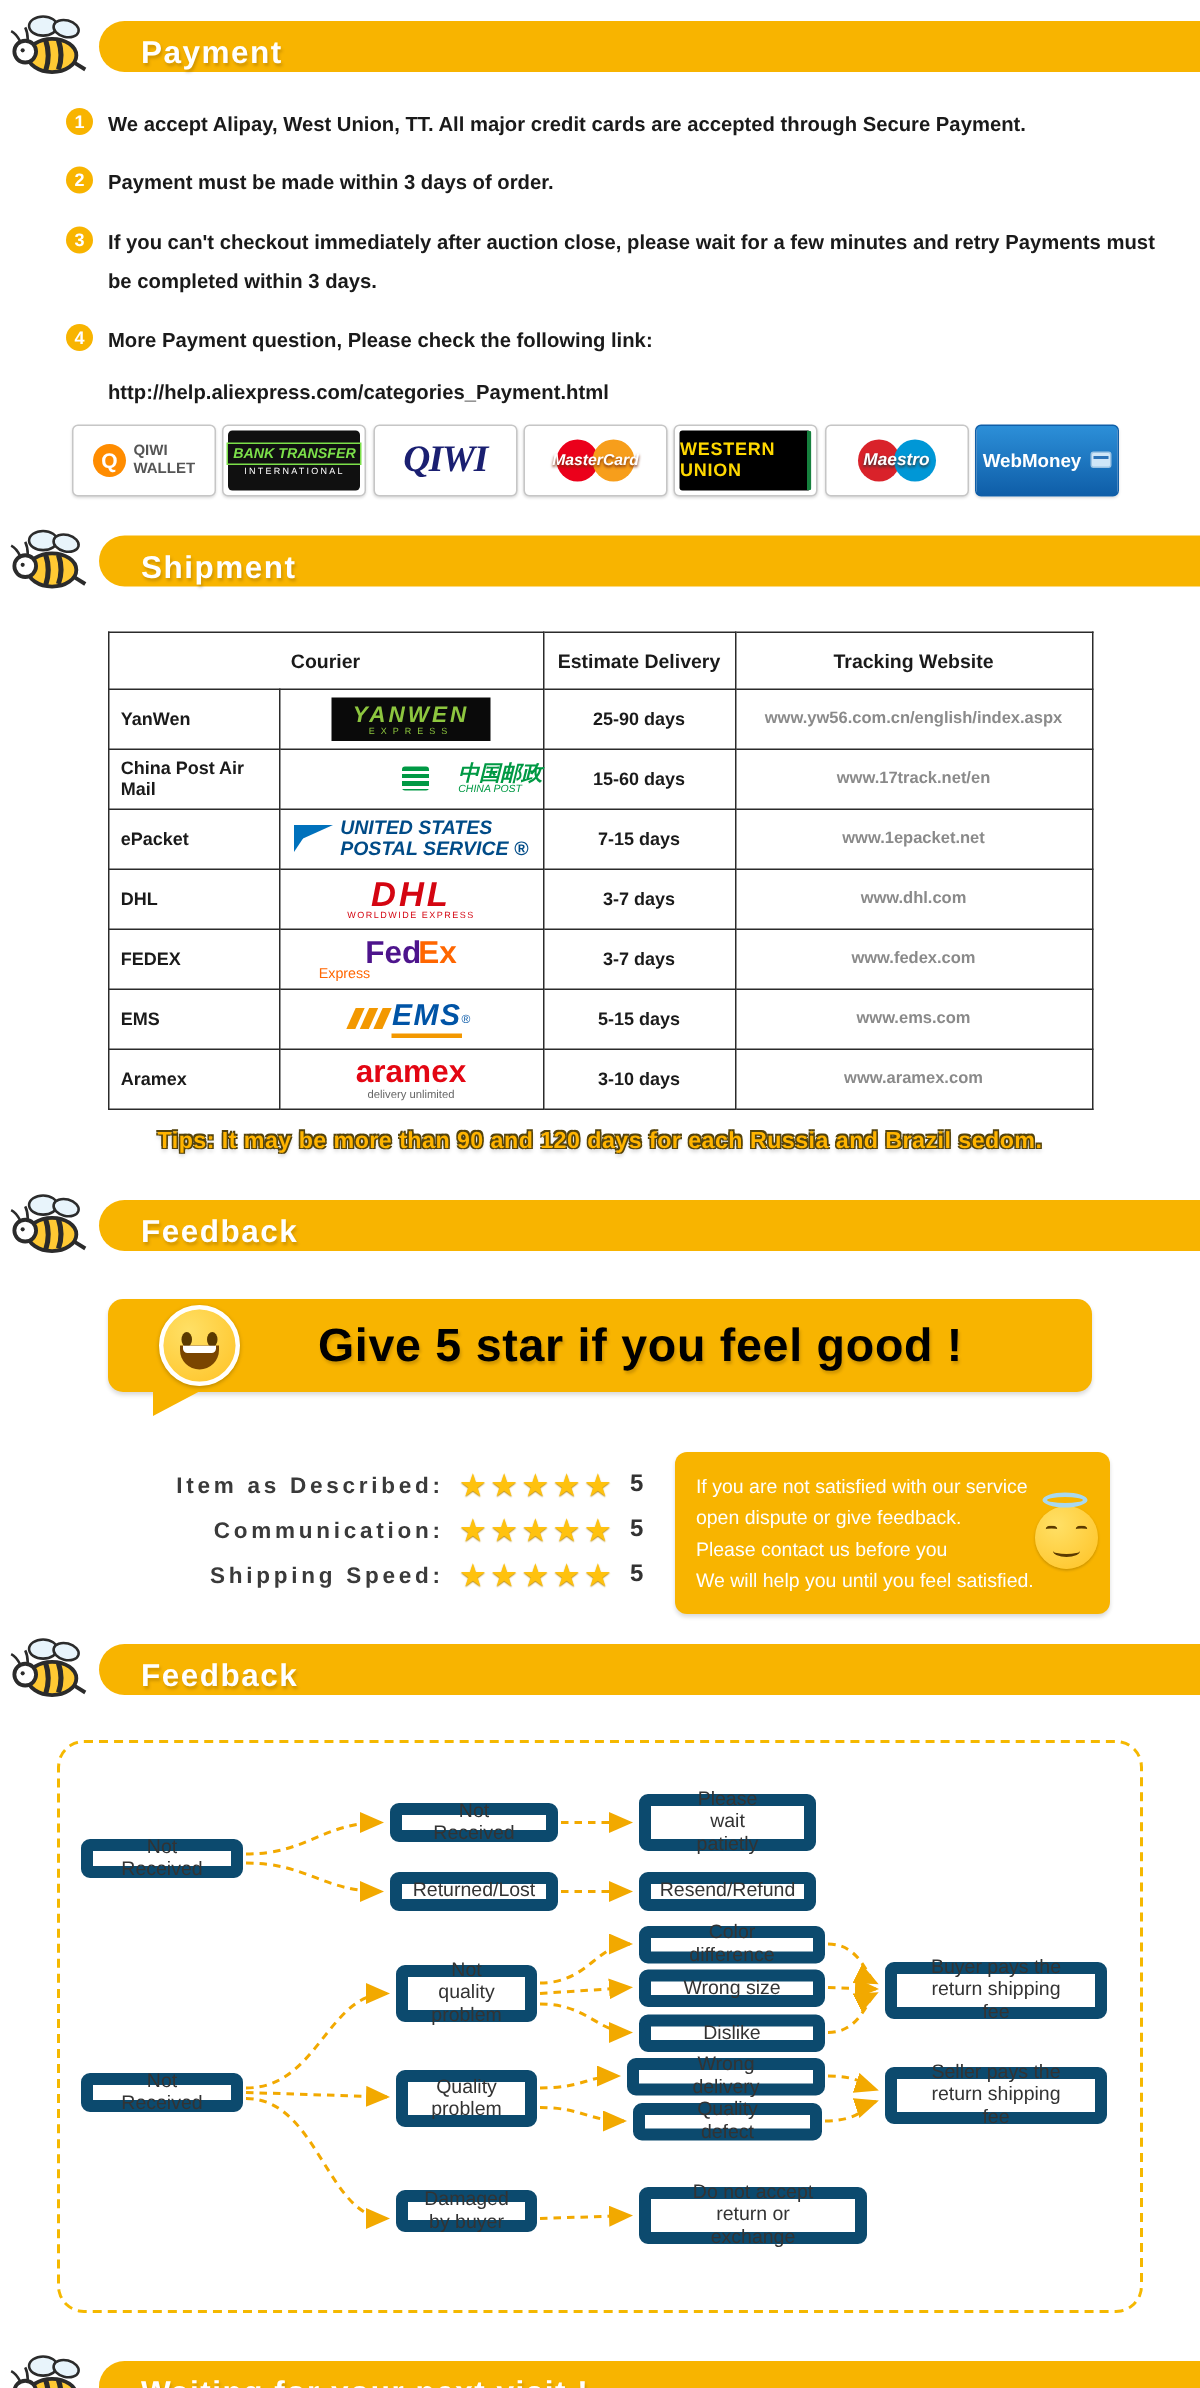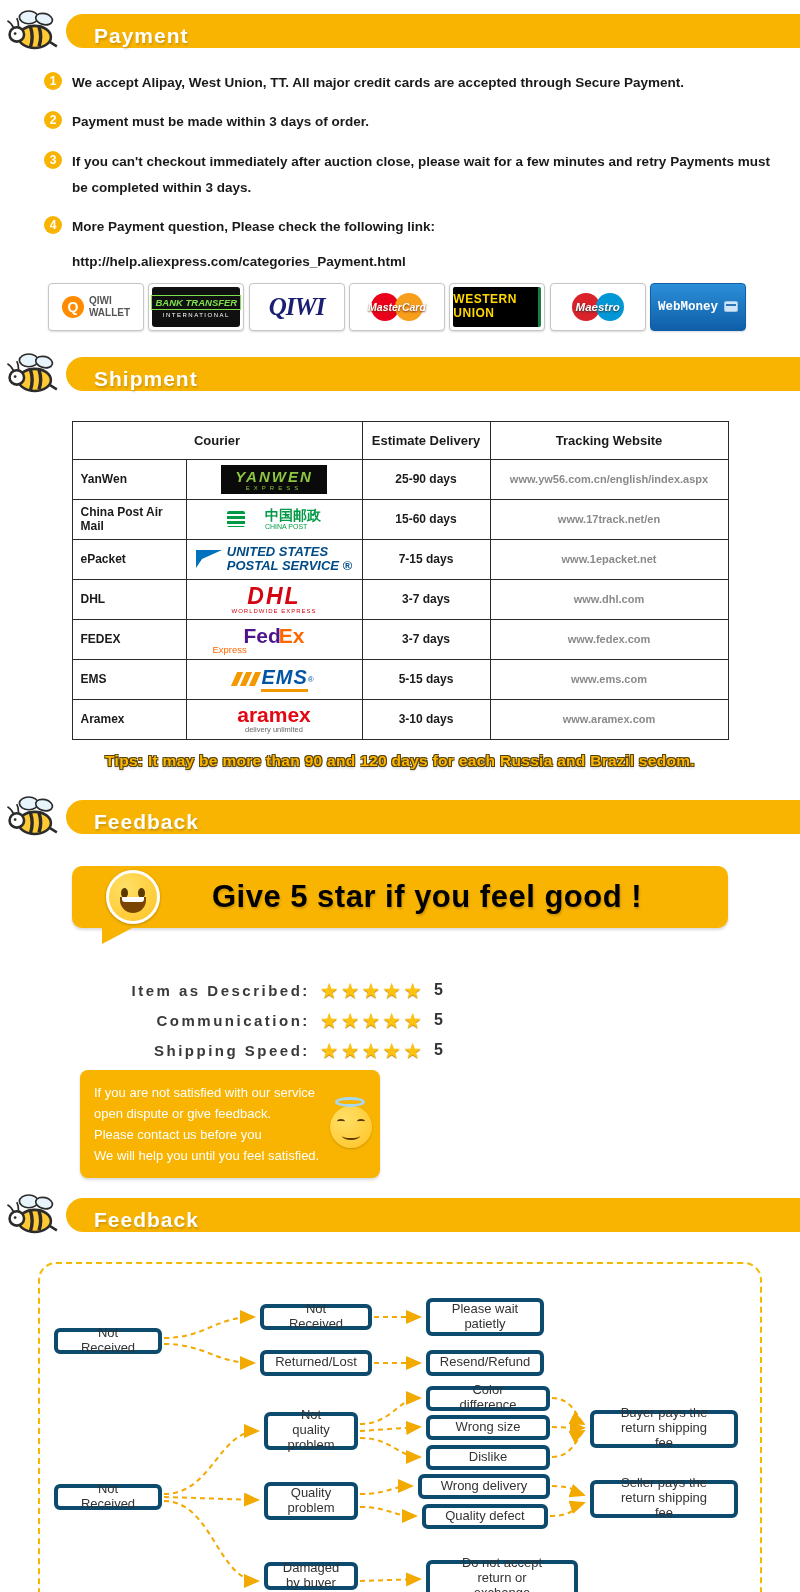--- a/index.html
+++ b/index.html
@@ -41,37 +41,37 @@
   .mc-label { position:absolute; inset:0; display:flex; align-items:center; justify-content:center; color:#fff;
               font-style:italic; font-weight:bold; font-size:10.5px; text-shadow:0 1px 2px #7a2a08; }
   .wu-box { background:#000; width:88px; height:40px; display:flex; flex-direction:column; 
             justify-content:center; border-radius:2px; border-right:3px solid #15803d; }
   .wu-line { color:#FFD800; font-weight:bold; font-size:12px; line-height:1.1; letter-spacing:0.5px; }
   .ms-wrap { position:relative; width:64px; height:38px; }
   .ms-red { position:absolute; left:6px; top:5px; width:28px; height:28px; border-radius:50%; background:#D9222A; }
   .ms-blue { position:absolute; right:6px; top:5px; width:28px; height:28px; border-radius:50%; background:#0097D6; }
   .ms-label { position:absolute; inset:0; display:flex; align-items:center; justify-content:center; color:#fff;
               font-style:italic; font-weight:bold; font-size:11.5px; text-shadow:0 1px 2px #333; }
-  .m-webmoney { background:linear-gradient(180deg,#2C8FD8,#0F5EA8); border-color:#0F5EA8;font-family:Liberation Mono, monospace; }
+  .m-webmoney { background:linear-gradient(180deg,#2C8FD8,#0F5EA8); border-color:#0F5EA8; }
   .wm-text { color:#fff; font-weight:bold; font-size:12.5px; margin-right:6px; }
   .wm-card { width:14px; height:11px; border-radius:2px; background:#cfe6f8; border:1px solid #9cc4e4; position:relative; }
   .wm-card::after { content:""; position:absolute; left:1px; right:1px; top:2px; height:2px; background:#2C73B8; }
 
   
   .ship-table { border-collapse:collapse; margin:24px auto 0; }
   .ship-table th, .ship-table td { border:1px solid #2b2b2b; }
   .ship-table th { font-size:13px; font-weight:bold; height:38px; }
   td.c-name { width:114px; font-size:12px; font-weight:bold; padding-left:8px; }
   td.c-logo { width:176px; text-align:center; height:40px; }
   td.c-del  { width:128px; text-align:center; font-size:12px; font-weight:bold; }
   td.c-trk  { width:238px; text-align:center; font-size:11px; color:#8a8a8a; font-weight:bold; cursor:pointer; }
   .lg-yanwen { display:inline-block; background:#0a0a0a; padding:3px 14px; }
   .yw-main { color:#8DC63F; font-style:italic; font-weight:bold; font-size:15px; letter-spacing:2px; display:block; }
   .yw-sub { color:#8DC63F; font-size:6px; letter-spacing:4px; display:block; }
-  .lg-cp { display:flex; align-items:center; justify-content:center; gap:20px; }
+  .lg-cp { display:flex; align-items:center; justify-content:flex-end; gap:20px;font-style:italic; }
   .cp-icon { width:18px; height:16px; background:repeating-linear-gradient(180deg,#009944 0 3px,#fff 3px 5px); border-radius:2px; }
   .cp-main { color:#009944; font-weight:bold; font-size:14px; display:block; line-height:1.1; }
   .cp-sub { color:#009944; font-size:7px; display:block; text-align:left; }
   .lg-usps { display:flex; align-items:center; justify-content:center; gap:5px; }
   .usps-eagle { width:0; height:0; border-top:9px solid #0071BC; border-bottom:9px solid transparent; border-right:20px solid transparent;
                 border-left:6px solid #0071BC; }
   .usps-main { color:#004B87; font-style:italic; font-weight:bold; font-size:13px; line-height:1.1; display:block; text-align:left; }
   .lg-dhl .dhl-main { color:#D40511; font-style:italic; font-weight:900; font-size:23px; letter-spacing:2px; display:block; line-height:1; }
   .lg-dhl .dhl-sub { color:#D40511; font-size:6px; letter-spacing:1px; display:block; }
   .fx-fed { color:#4D148C; font-weight:bold; font-size:21px; }
@@ -95,40 +95,40 @@
              border-top:18px solid #F8B400; border-right:34px solid transparent; }
   .smiley { width:54px; height:54px; border-radius:50%; background:radial-gradient(circle at 35% 30%, #FFE066, #FFC224);
             border:3px solid #fff; margin-left:34px; position:relative; flex:0 0 54px; box-shadow:0 1px 3px rgba(0,0,0,0.25); }
   .eye { position:absolute; top:15px; width:7px; height:10px; border-radius:50%; background:#5b3a00; }
   .eye.l { left:12px; } .eye.r { right:12px; }
   .mouth { position:absolute; left:11px; right:11px; bottom:8px; height:16px; border-radius:0 0 22px 22px; background:#7a4500; overflow:hidden; }
   .teeth { position:absolute; top:0; left:2px; right:2px; height:5px; background:#fff; border-radius:0 0 3px 3px; }
   .fb-banner-text { flex:1; text-align:center; color:#000000; font-size:31px; font-weight:bold; letter-spacing:0.5px;
                     text-shadow:1px 2px 2px rgba(90,60,0,0.25); margin-right:34px; }
 
-  .fb-body { display:flex; margin:40px 60px 0 64px;flex-direction:column; }
+  .fb-body { display:flex; margin:40px 60px 0 64px; }
   .ratings { width:384px; padding-top:12px; }
   .rating-row { display:flex; align-items:center; justify-content:flex-end; margin-bottom:9px; gap:10px; }
   .rating-label { font-size:15px; letter-spacing:2.5px; color:#3a3a3a; font-weight:bold; white-space:nowrap; }
   .stars { color:#FFC20E; font-size:21px; letter-spacing:2px; text-shadow:0 1px 1px #b8860b; line-height:1; }
   .score { font-size:16px; font-weight:bold; color:#333; width:14px; }
   .notice { position:relative; width:300px; background:#F8B400; border-radius:8px; padding:12px 14px; color:#fff;
             font-size:13px; line-height:1.62; margin-left:16px; box-shadow:0 2px 3px rgba(0,0,0,0.15); }
   .notice-line { white-space:nowrap; }
   .angel { position:absolute; right:8px; top:36px; width:42px; height:42px; border-radius:50%;
            background:radial-gradient(circle at 35% 30%, #FFE066, #FFC224); box-shadow:0 1px 2px rgba(0,0,0,0.2); }
   .halo { position:absolute; left:5px; top:-9px; width:30px; height:10px; border:3px solid #A8D8F0; border-radius:50%; }
   .a-eye { position:absolute; top:13px; width:8px; height:5px; border-top:2.5px solid #5b3a00; border-radius:50% 50% 0 0; }
   .a-eye.l { left:7px; } .a-eye.r { right:7px; }
   .a-mouth { position:absolute; left:12px; right:12px; bottom:8px; height:8px; border-bottom:2.5px solid #5b3a00; border-radius:0 0 50% 50%; }
 
   
   .flow-wrap { position:relative; margin:24px 38px 0 38px; height:382px; border:2px dashed #F5B800; border-radius:18px; }
   .flow-svg { position:absolute; inset:0; width:100%; height:100%; }
-  .fbox { position:absolute; background:#fff; border:4px solid #0c4a6e; border-radius:6px; font-size:13px; color:#333;
+  .fbox { position:absolute; background:#fff; border:8px solid #0c4a6e; border-radius:6px; font-size:13px; color:#333;
           display:flex; align-items:center; justify-content:center; text-align:center; padding:2px 18px; line-height:1.15; }
 </style>
 </head>
 <body>
 
 <div class="page">
 
   <div class="sec-header">
     <span class="bee">
       <svg viewBox="0 0 64 54" width="56" height="46">

